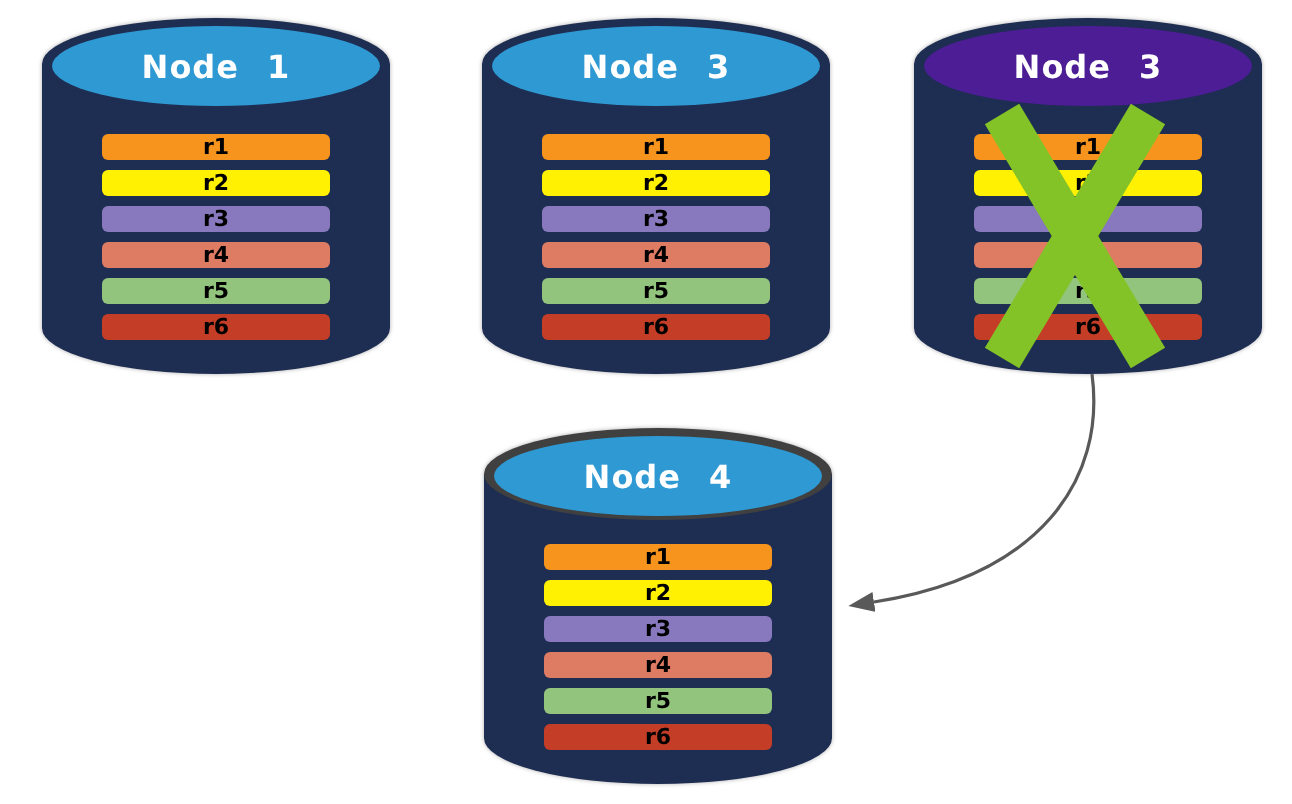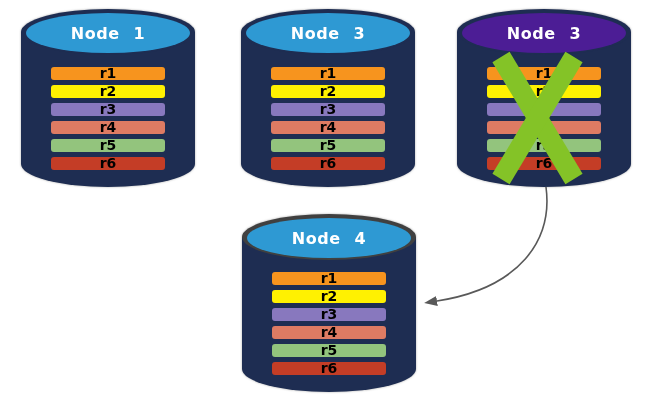--- a/index.html
+++ b/index.html
@@ -22,21 +22,21 @@
     color:#ffffff; font-weight:bold; font-size:16px;
     word-spacing:8px; letter-spacing:.5px; white-space:nowrap;
   }
   .rows {
     position:absolute; left:30px; right:30px; top:58px;
     display:flex; flex-direction:column; gap:5px;
   }
   .row-bar {
     height:13px; border-radius:3px;
     display:flex; align-items:center; justify-content:center;
-    font-size:14px; line-height:13px; font-weight:bold; color:#000;
+    font-size:11px; line-height:13px; font-weight:bold; color:#000;
   }
   .xmark { position:absolute; left:0; top:0; width:174px; height:178px; z-index:5; overflow:visible; }
   .xmark line { stroke-width:20; stroke-linecap:butt; }
   .overlay { position:absolute; left:0; top:0; width:646px; height:402px; z-index:6; pointer-events:none; }
 </style>
 </head>
 <body>
 
 <div class="canvas">
   <div id="nodes">

